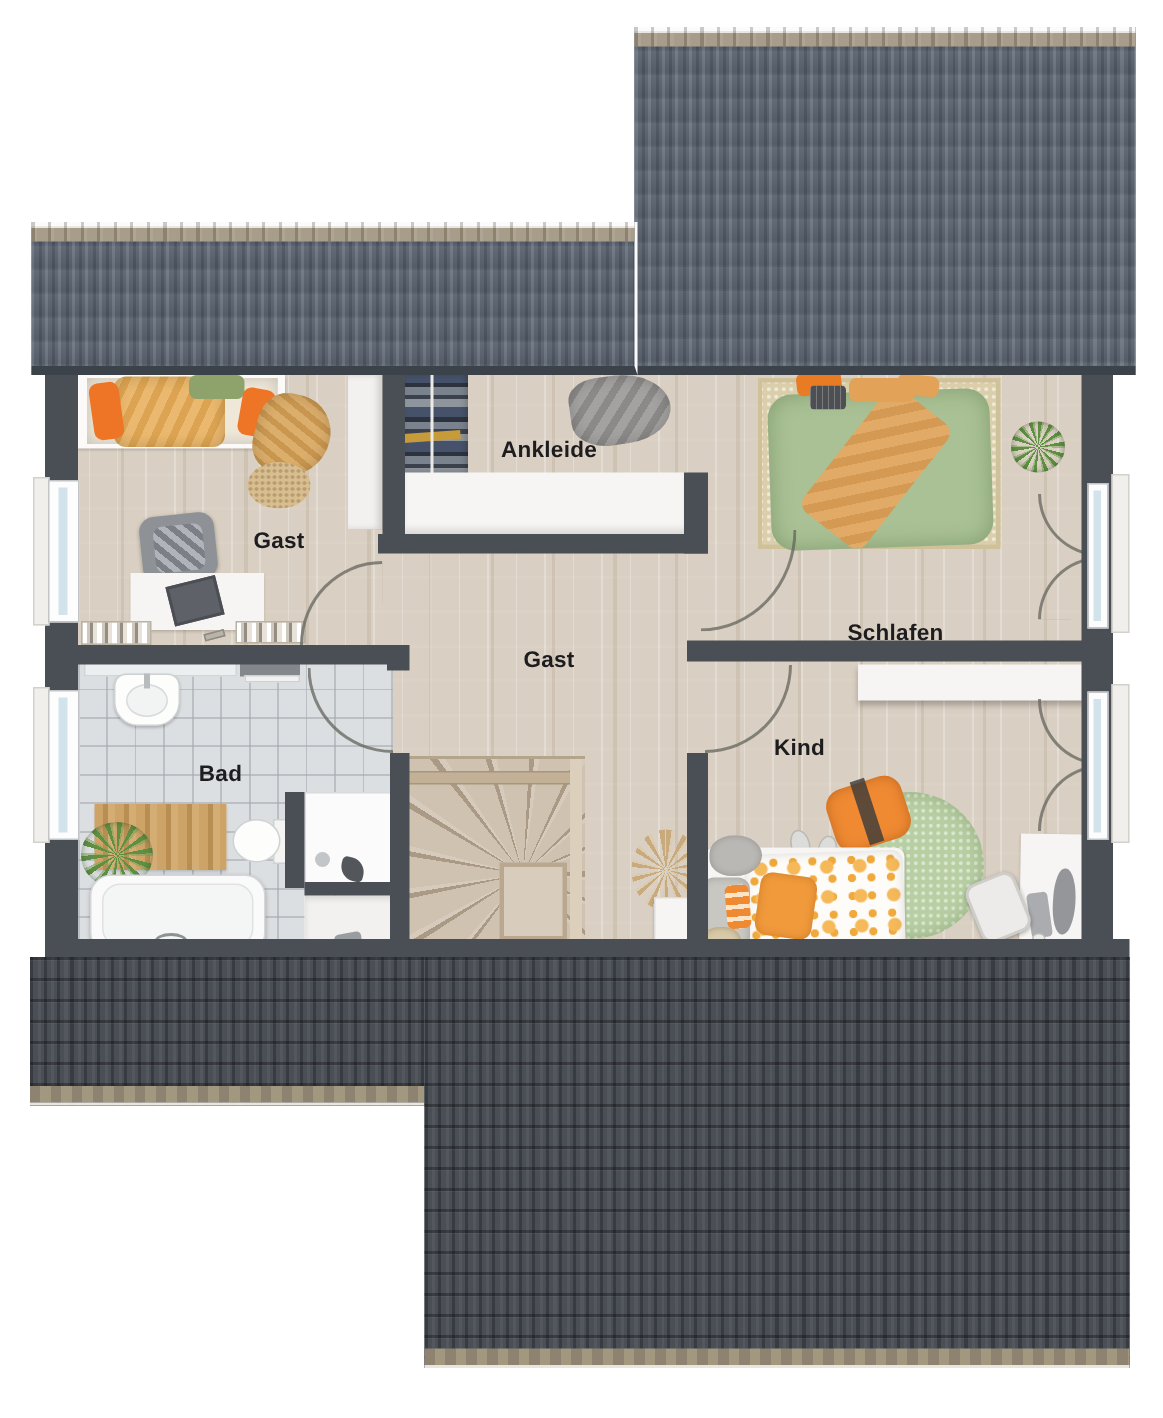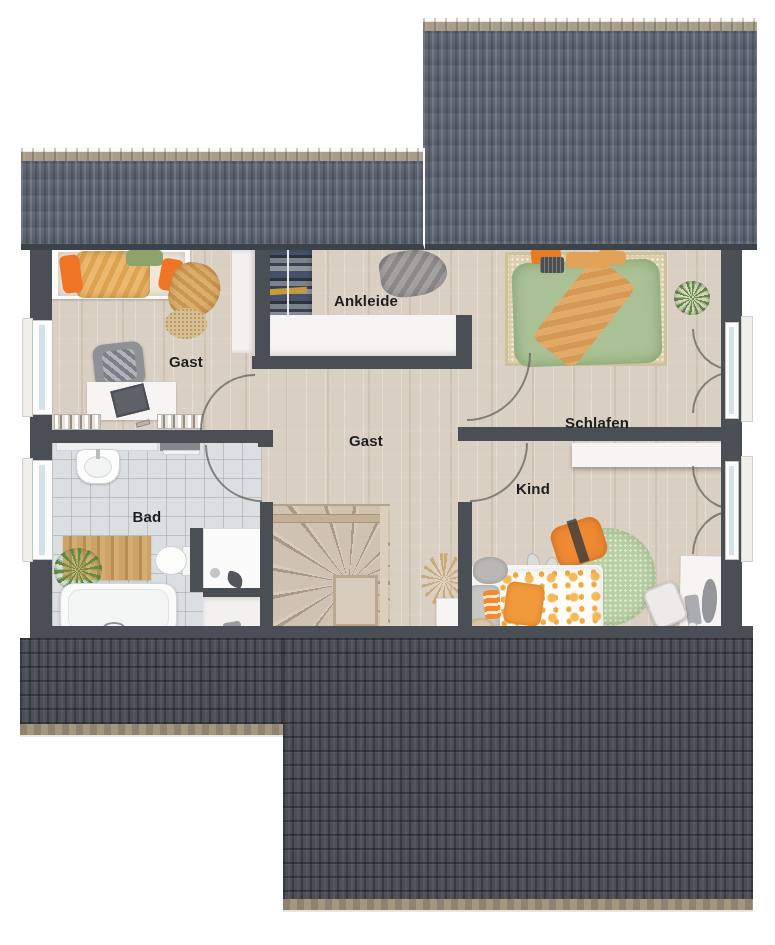--- a/index.html
+++ b/index.html
@@ -197,21 +197,21 @@
 
   <div class="sill" style="left:741px;top:456px;width:12px;height:106px;"></div>
   <div class="frame" style="left:725px;top:461px;width:14px;height:99px;"></div>
   <div class="glass" style="left:729px;top:466px;width:5px;height:89px;"></div>
 
   <div class="label" style="left:186px;top:361px;">Gast</div>
   <div class="label" style="left:366px;top:300px;">Ankleide</div>
   <div class="label" style="left:597px;top:422px;">Schlafen</div>
   <div class="label" style="left:366px;top:440px;">Gast</div>
   <div class="label" style="left:147px;top:516px;">Bad</div>
-  <div class="label" style="left:533px;top:488px;">Kind</div>
+  <div class="label" style="left:533px;top:499px;">Kind</div>
 
   <div class="roof-top" style="left:423px;top:18px;width:334px;height:232px;">
     <div class="ridge"></div>
   </div>
   <div class="roof-top" style="left:21px;top:148px;width:404px;height:102px;border-right:2px solid #fafafa;">
     <div class="ridge"></div>
   </div>
   <div class="roof-bottom" style="left:20px;top:638px;width:263px;height:99px;">
     <div class="eave"></div>
   </div>

